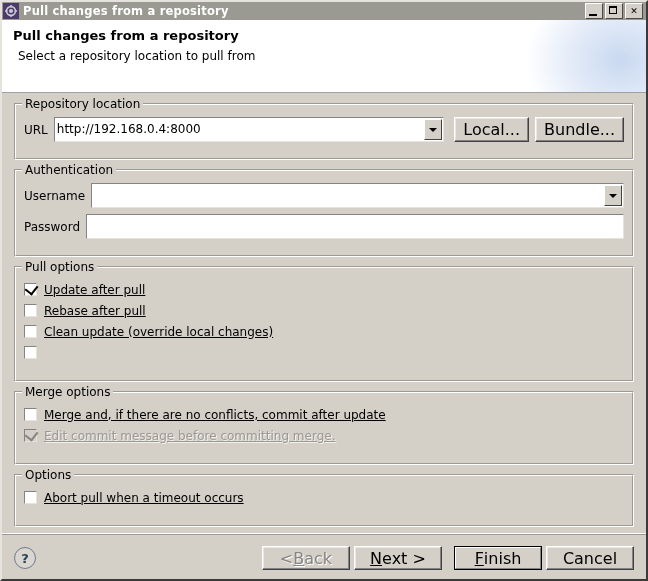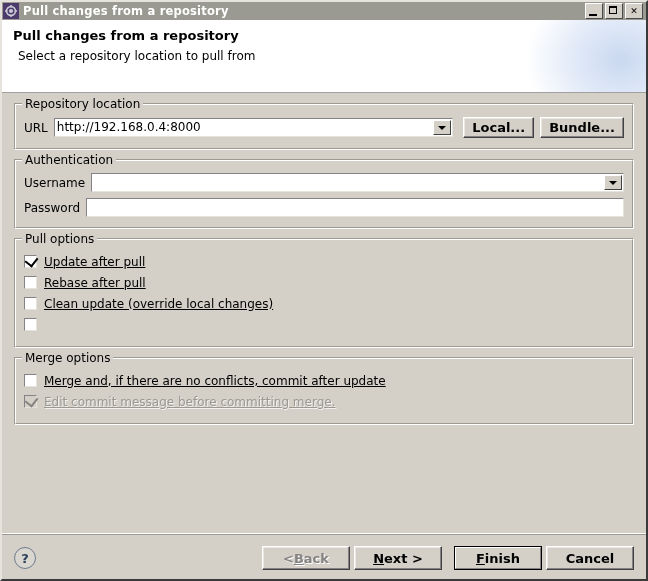--- a/index.html
+++ b/index.html
@@ -144,21 +144,21 @@
     border-bottom-color: #ffffff;
     background: transparent;
     margin-bottom: 9px;
     box-sizing: border-box;
   }
   .group > .group-inner {
     border: 1px solid #ffffff;
     border-right-color: #9d9a93;
     border-bottom-color: #9d9a93;
     box-sizing: border-box;
-    padding: 12px 8px 10px 8px;
+    padding: 12px 8px 16px 8px;
   }
   .group > .legend {
     position: absolute;
     top: -7px;
     left: 7px;
     background: #d4d0c8;
     padding: 0 3px;
     font-size: 12px;
     color: #000;
     white-space: nowrap;
@@ -175,21 +175,21 @@
     font-size: 12px;
     margin-right: 6px;
   }
 
   
   .field {
     flex: 1 1 auto;
     display: flex;
     align-items: stretch;
     background: #ffffff;
-    height: 19px;
+    height: 25px;
     box-sizing: border-box;
     border-top: 1px solid #848284;
     border-left: 1px solid #848284;
     border-right: 1px solid #e6e3dc;
     border-bottom: 1px solid #e6e3dc;
     position: relative;
   }
   .field .fval {
     flex: 1 1 auto;
     padding: 0 2px;
@@ -226,26 +226,25 @@
 
   
   .btn {
     background: #d4d0c8;
     border-left: 1px solid #ffffff;
     border-top: 1px solid #ffffff;
     border-right: 1px solid #424142;
     border-bottom: 1px solid #424142;
     box-shadow: inset -1px -1px 0 #848284, inset 1px 1px 0 #e9e7e2;
     font-family: inherit;
-    font-size: 13px;
+    font-size: 16px;
     color: #000;
     padding: 2px 8px;
     cursor: default;
     white-space: nowrap;
-    font-weight: bold;
   }
   .btn.disabled { color: #868482; text-shadow: 1px 1px 0 #ffffff; }
   .btn.default {
     border: 1px solid #000000;
     box-shadow: none;
     padding: 1px 7px;
     position: relative;
   }
   .btn.default .inner-b {
     display: block;
@@ -464,20 +463,29 @@
         </div>
         <div class="chk-row">
           <span class="chk disabled">
               <i class="tick"></i>
             </span>
           <span class="chk-label disabled">Edit commit message before committing merge.</span>
         </div>
       </div>
     </div>
 
+    <div class="group">
+      <span class="legend">Options</span>
+      <div class="group-inner">
+        <div class="chk-row">
+          <span class="chk"></span>
+          <span class="chk-label">Abort pull when a timeout occurs</span>
+        </div>
+      </div>
+    </div>
 
   </div>
 
   <div id="footer">
     <span class="help-icon">?</span>
     <span class="footer-spacer"></span>
     <span class="footer-btns">
       <button class="btn disabled">
           <span>&lt; </span>
           <u>B</u>

